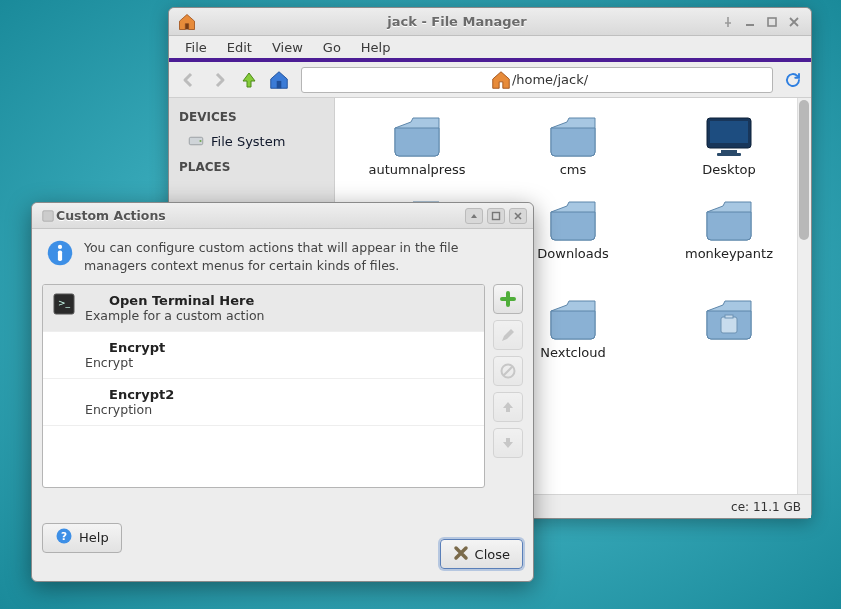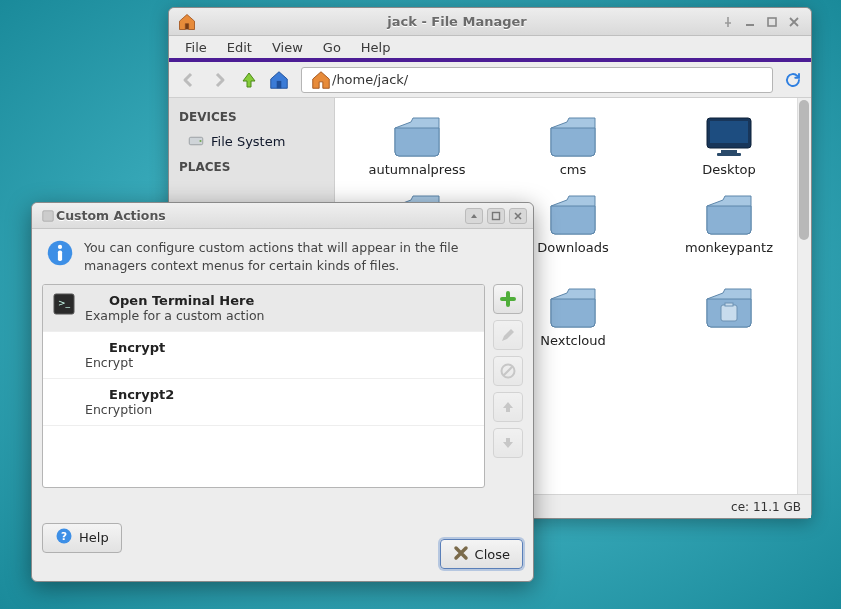--- a/index.html
+++ b/index.html
@@ -12,31 +12,31 @@
   .fm-title { flex: 1; text-align: center; color: #6b6b6b; font-weight: bold; font-size: 13px; text-shadow: 0 1px 0 #fff; }
   .fm-winbtns { display: flex; gap: 0; margin-right: 6px; }
   .fm-winbtn { width: 22px; height: 20px; display:flex; align-items:center; justify-content:center; color:#888; }
 
   .fm-menubar { height: 26px; background: #ededed; border-bottom:4px solid #4c1d95; display:flex; align-items:center; padding: 0 8px; gap: 4px; }
   .fm-menuitem { padding: 3px 8px; color:#3a3a3a; font-size:13px; border-radius:3px; }
 
   .fm-toolbar { height: 36px; background: #ededed; border-bottom:1px solid #cfcfcf; display:flex; align-items:center; padding: 0 6px; gap: 2px; }
   .tb-btn { width: 28px; height: 28px; display:flex; align-items:center; justify-content:center; border-radius:3px; }
   .path-home { width: 22px; height:22px; margin-left:4px; }
-  .pathbar { flex:1; height:26px; background:#fff; border:1px solid #b5b5b5; border-radius:3px; margin: 0 6px; display:flex; align-items:center; padding: 0 4px; color:#333; font-size:13px; overflow:hidden; }
+  .pathbar { flex:1; height:26px; background:#fff; border:1px solid #b5b5b5; border-radius:3px; margin: 0 6px; display:flex; align-items:center; padding: 0 4px; color:#333; font-size:13px; overflow:hidden;justify-content:center; }
   .refresh-btn { width:24px; height:24px; display:flex; align-items:center; justify-content:center; }
 
   .fm-body { display:flex; height: calc(100% - 28px - 26px - 36px - 24px); }
   .sidebar { width: 166px; background:#e3e3e3; border-right:1px solid #cfcfcf; padding: 6px 0; }
   .sb-header { font-weight:bold; font-size:12px; color:#4a4a4a; padding: 6px 10px 4px; }
   .sb-item { display:flex; align-items:center; padding: 4px 10px 4px 18px; gap:6px; color:#0f172a; font-size:13px; }
   .sb-icon { width:18px; height:18px; }
 
   .iconview { flex:1; background:#fff; position:relative; overflow:hidden; }
-  .iconview-inner { position:absolute; inset:0; overflow-y:auto; padding: 10px 6px; display:grid; grid-template-columns: repeat(3, 1fr); gap: 4px 4px; align-content:start; }
+  .iconview-inner { position:absolute; inset:0; overflow-y:auto; padding: 10px 6px; display:grid; grid-template-columns: repeat(3, 1fr); gap: 10px 4px; align-content:start; }
   .folder-item { display:flex; flex-direction:column; align-items:center; gap:4px; padding:4px 2px; }
   .folder-icon { width:56px; height:46px; }
   .folder-label { font-size:13px; color:#222; text-align:center; line-height:1.2; }
   .scroll-gutter { position:absolute; right:0; top:0; bottom:0; width:14px; background:#eee; border-left:1px solid #ddd; }
   .scroll-thumb { position:absolute; right:2px; top:2px; width:10px; height:140px; background:#b8b8b8; border-radius:5px; }
 
   .fm-status { height:24px; background:#ededed; border-top:1px solid #d5d5d5; display:flex; align-items:center; padding:0 10px; color:#333; font-size:12px; justify-content:flex-end; }
 
   
   .dlg { position:absolute; left:31px; top:202px; width:503px; height:380px; background:#ededed; border:1px solid #8a8a8a; border-radius:6px; box-shadow: 0 6px 24px rgba(0,0,0,0.4); display:flex; flex-direction:column; }

